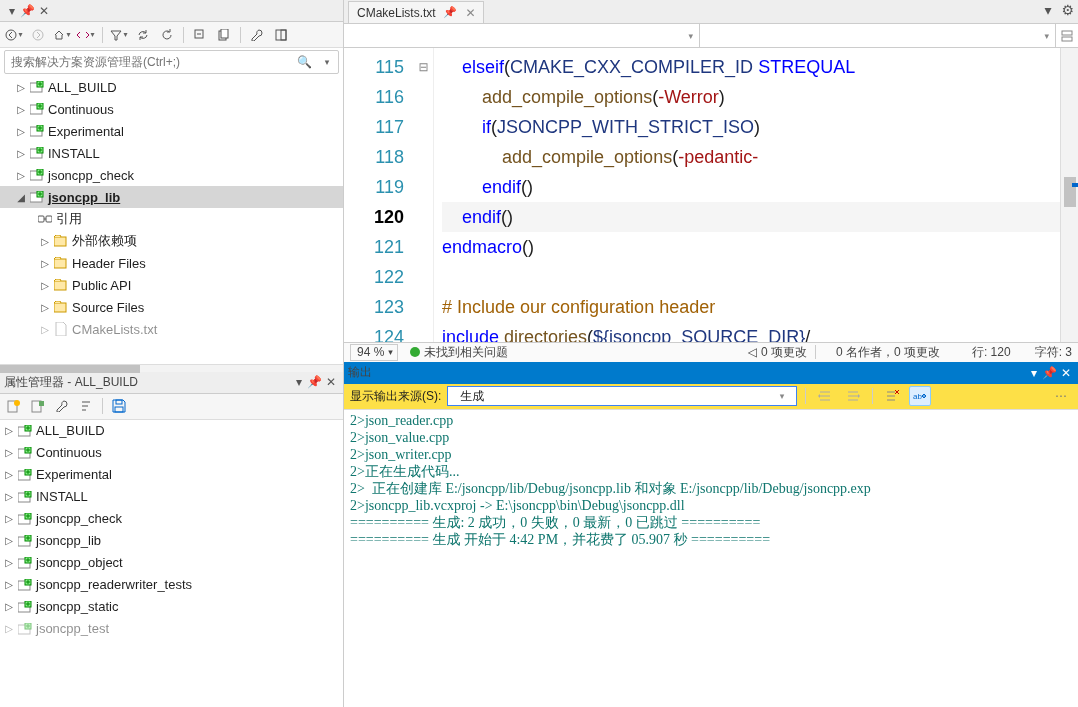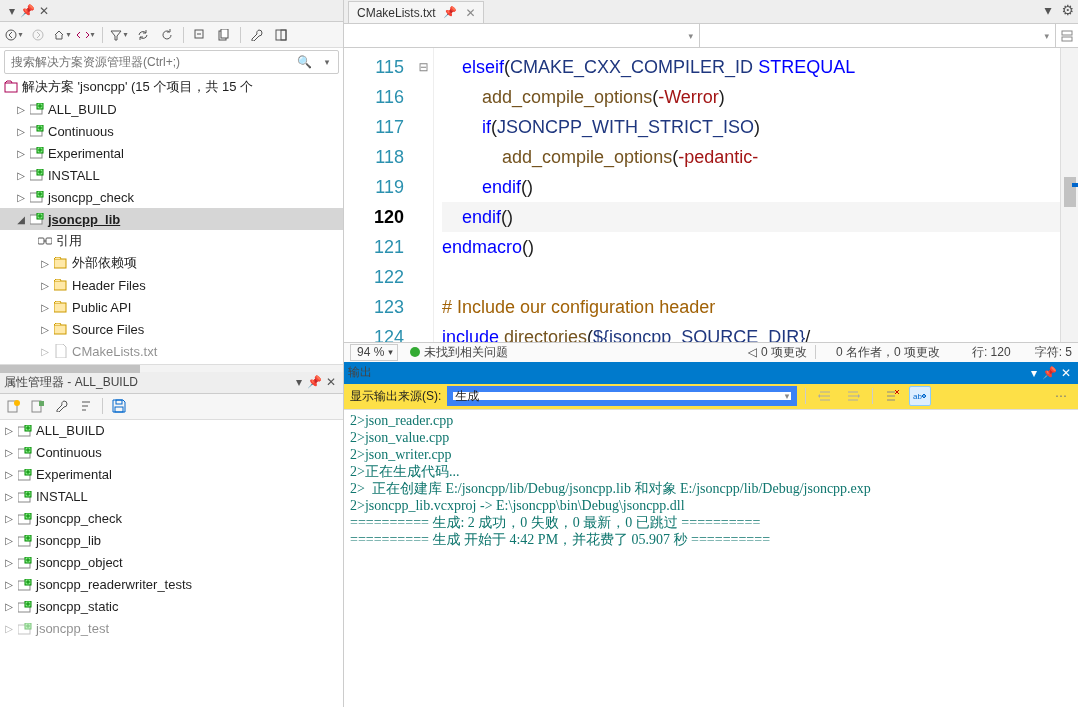--- a/index.html
+++ b/index.html
@@ -73,21 +73,21 @@
 
 .statstrip { height:20px; border-top:1px solid #ccc; display:flex; align-items:center; font-size:12px; color:#444; background:#fafafa; }
 .statstrip > div { padding:0 6px; display:flex; align-items:center; gap:4px; }
 .stat-sep { border-left:1px solid #ccc; height:14px; margin:0 2px; }
 .zoomsel { border:1px solid #ccc; padding:0 4px 0 6px; height:17px; display:flex; align-items:center; gap:4px; }
 .green-dot { width:10px; height:10px; border-radius:50%; background:#3a3; display:inline-block; }
 
 
 .out-hdr { height:22px; }
 .out-tbar { height:26px; background:#fde047; border-bottom:1px solid #ddd; display:flex; align-items:center; padding:0 6px; gap:6px; }
-.out-tbar .combo { width:350px; height:20px; border:6px solid #3b82f6; display:flex; align-items:center; padding:0 2px; justify-content:space-between; background:#fff; }
+.out-tbar .combo { width:350px; height:20px; border:1px solid #3b82f6; display:flex; align-items:center; padding:0 12px; justify-content:space-between; background:#fff; }
 .out-tbar .obtn { width:22px; height:20px; display:flex; align-items:center; justify-content:center; color:#777; border-radius:2px; }
 .outbox { flex:1; font-family:Liberation Serif, serif; font-size:14px; line-height:17px; padding:2px 6px; white-space:pre-wrap; overflow:auto; color:#0f766e; background:#fff; }
 
 svg { display:block; }
 </style>
 </head>
 <body>
 
 <div class="root">
 
@@ -164,29 +164,20 @@
             <rect x="6" y="1" width="5" height="10" fill="none" stroke="#555"></rect>
           </svg>
         </span>
     </div>
     <div class="searchbox">
       <input placeholder="搜索解决方案资源管理器(Ctrl+;)" style="">
       <span class="sicon">🔍</span>
       <span class="sicon" style="font-size:9px;">▾</span>
     </div>
     <div class="tree">
-      <div class="tree-row" style="padding-left:2px;">
-        <span class="tico">
-            <svg width="14" height="14" viewBox="0 0 14 14">
-              <rect x="1" y="3" width="12" height="9" fill="none" stroke="#a05"></rect>
-              <path d="M1 3 3 1h4l1 2" fill="none" stroke="#a05"></path>
-            </svg>
-          </span>
-        <span class="lbl">解决方案 'jsoncpp' (15 个项目，共 15 个</span>
-      </div>
       <div id="proj-list">
           <div class="tree-row" style="padding-left:14px;">
       <span class="tw">▷</span>
       <span class="tico">
               <svg width="14" height="12" viewBox="0 0 14 12">
                 <rect x="0" y="2" width="12" height="9" fill="#fff" stroke="#888"></rect>
                 <rect x="7" y="0" width="6" height="6" fill="#8e8" stroke="#080"></rect>
                 <path d="M10 1v4M8 3h4" stroke="#080"></path>
               </svg>
             </span>
@@ -535,21 +526,21 @@
           <span class="green-dot"></span>
           <span>未找到相关问题</span>
         </div>
       <div style="flex:1"></div>
       <div>◁ <span>0 项更改</span></div>
       <div class="stat-sep"></div>
       <div>0 名作者，0 项更改</div>
       <div style="width:20px"></div>
       <div>行: 120</div>
       <div style="width:12px"></div>
-      <div>字符: 5</div>
+      <div>字符: 3</div>
     </div>
 
     <div class="panel-hdr blue-bar out-hdr">
       <span class="title">输出</span>
       <span class="ctrl">▾</span>
       <span class="ctrl">📌</span>
       <span class="ctrl">✕</span>
     </div>
     <div class="out-tbar">
       <span>显示输出来源(S):</span>

